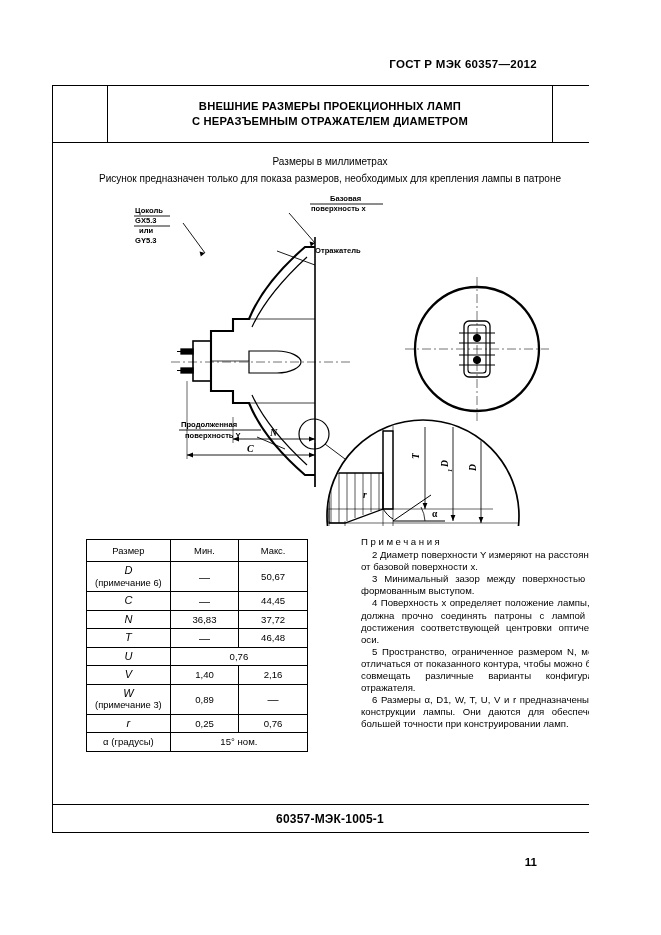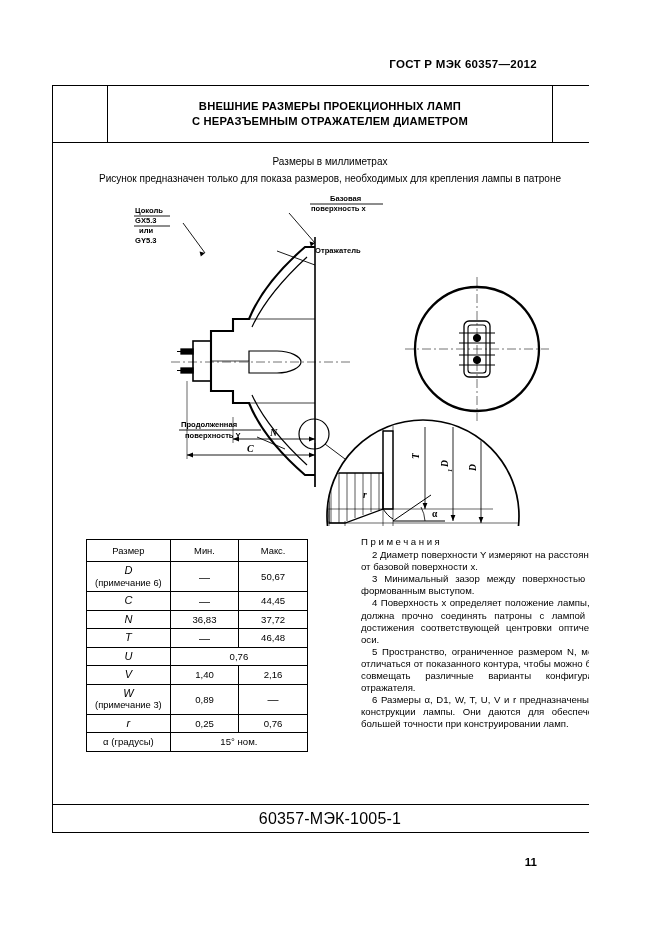--- a/index.html
+++ b/index.html
@@ -182,22 +182,22 @@
     height: 28px;
     border-top: 1.4px solid #000;
     box-sizing: border-box;
   }
   .footer-text {
     position: absolute;
     left: 0; right: 0; top: 0; bottom: 0;
     display: flex;
     align-items: center;
     justify-content: center;
-    font-size: 16px;
-    font-weight: normal;
+    font-size: 12px;
+    font-weight: bold;
     letter-spacing: 0.2px;
   }
 
   .page-number {
     position: absolute;
     right: 52px;
     top: 856px;
     font-size: 11.5px;
     font-weight: bold;
   }

